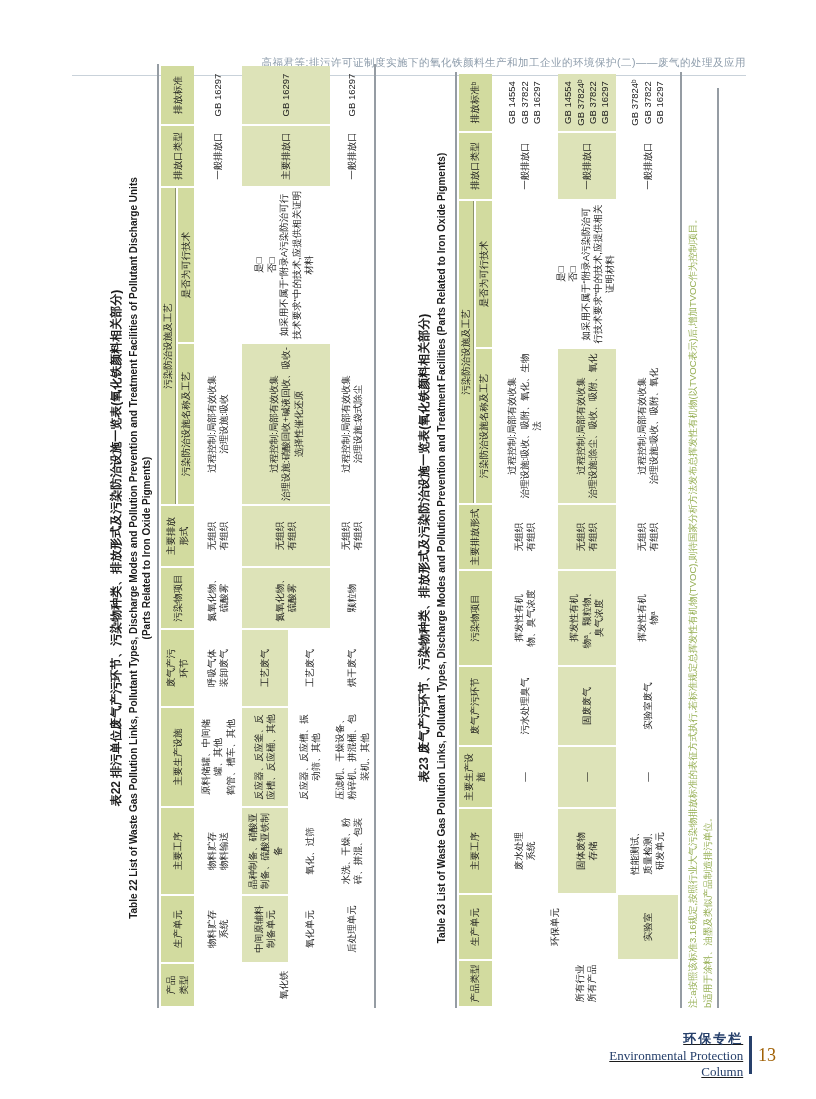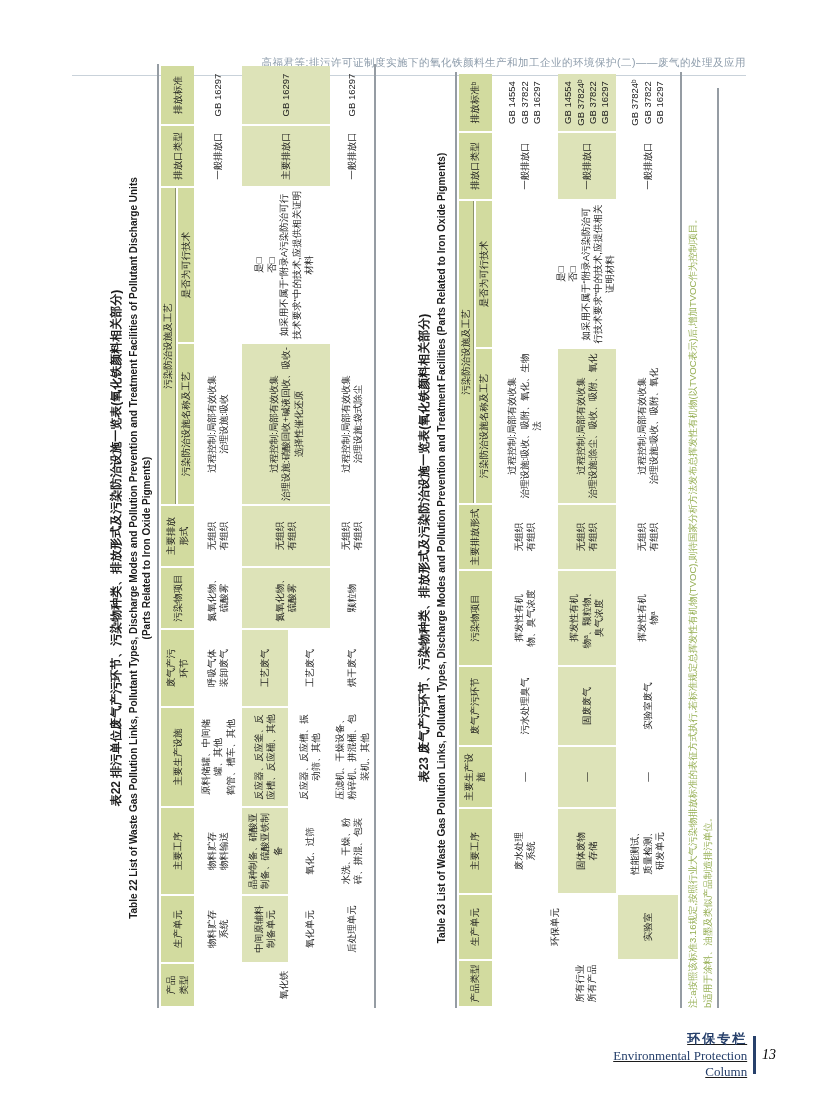--- a/index.html
+++ b/index.html
@@ -31,21 +31,21 @@
 
   .note{font-size:9.5px;line-height:1.55;color:#95ae52;margin-top:4px;
         padding-bottom:2px;border-bottom:2px solid #959ca3;}
 
   
   #footer{position:absolute;left:540px;top:1030px;width:236px;display:flex;align-items:center;justify-content:flex-end;}
   .ft-col{text-align:right;padding-right:6px;text-decoration:underline;}
   .ft-cn{font-size:13px;font-weight:bold;color:#27406b;letter-spacing:2px;}
   .ft-en{font-size:13px;color:#27406b;font-family:"Liberation Serif",serif;padding-left:40px;}
   .ft-bar{width:3px;height:38px;background:#27406b;margin-right:6px;}
-  .ft-num{font-size:14px;color:#000000;font-family:"Liberation Serif",serif;font-style:italic;}
+  .ft-num{font-size:18px;color:#a16207;font-family:"Liberation Serif",serif;}
 </style>
 </head>
 <body>
 
 <div id="page">
 
   <div class="hd-text">高福君等:排污许可证制度实施下的氧化铁颜料生产和加工企业的环境保护(二)——废气的处理及应用</div>
   <div class="hd-rule"></div>
 
   <div id="t22wrap" class="rot">

